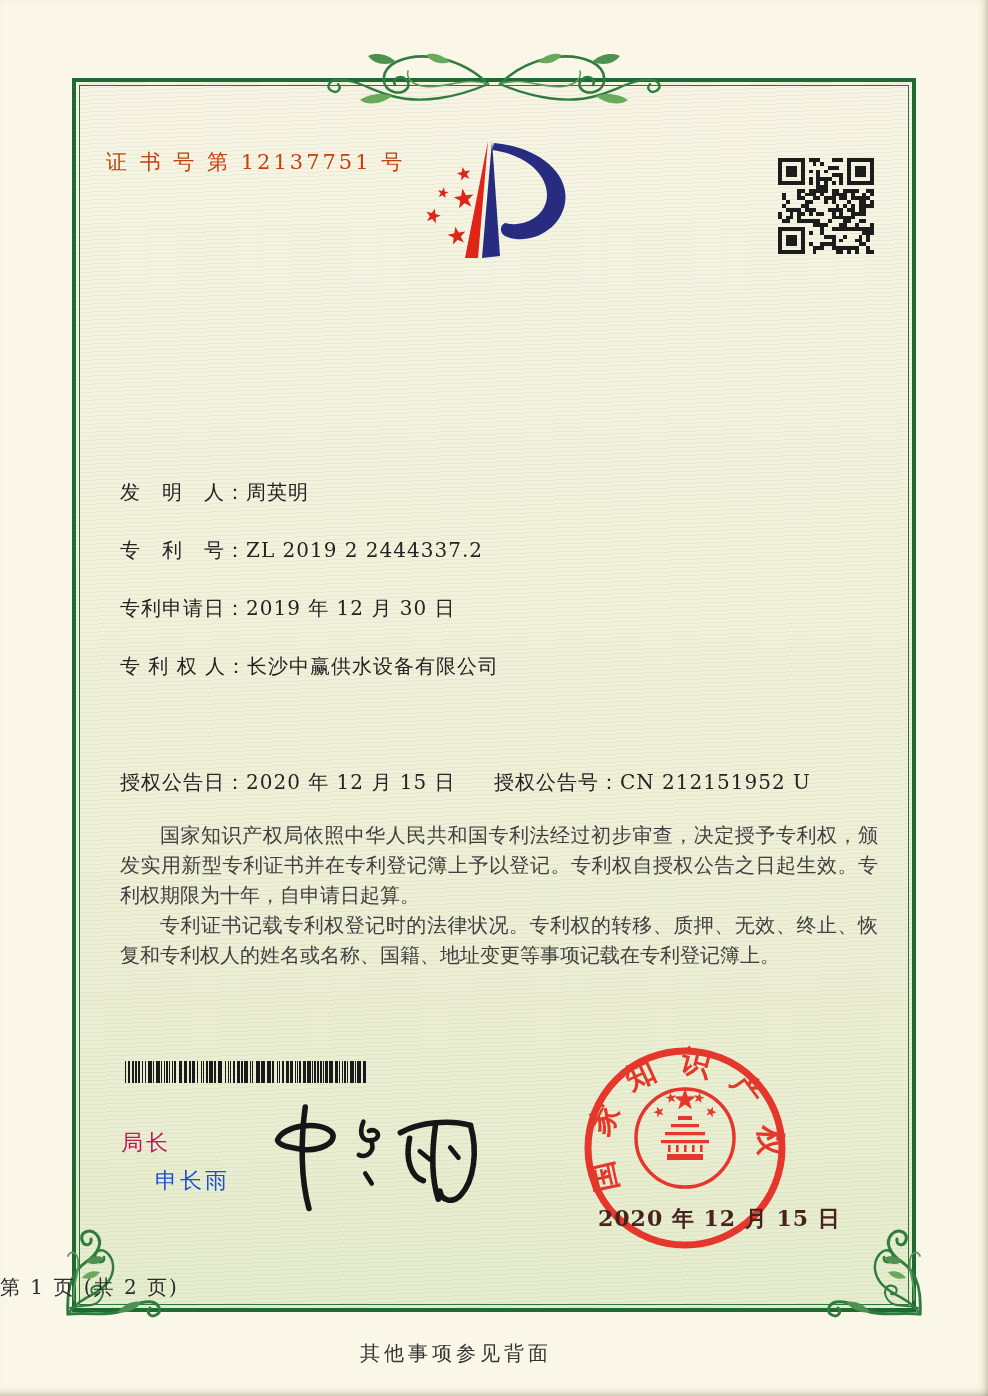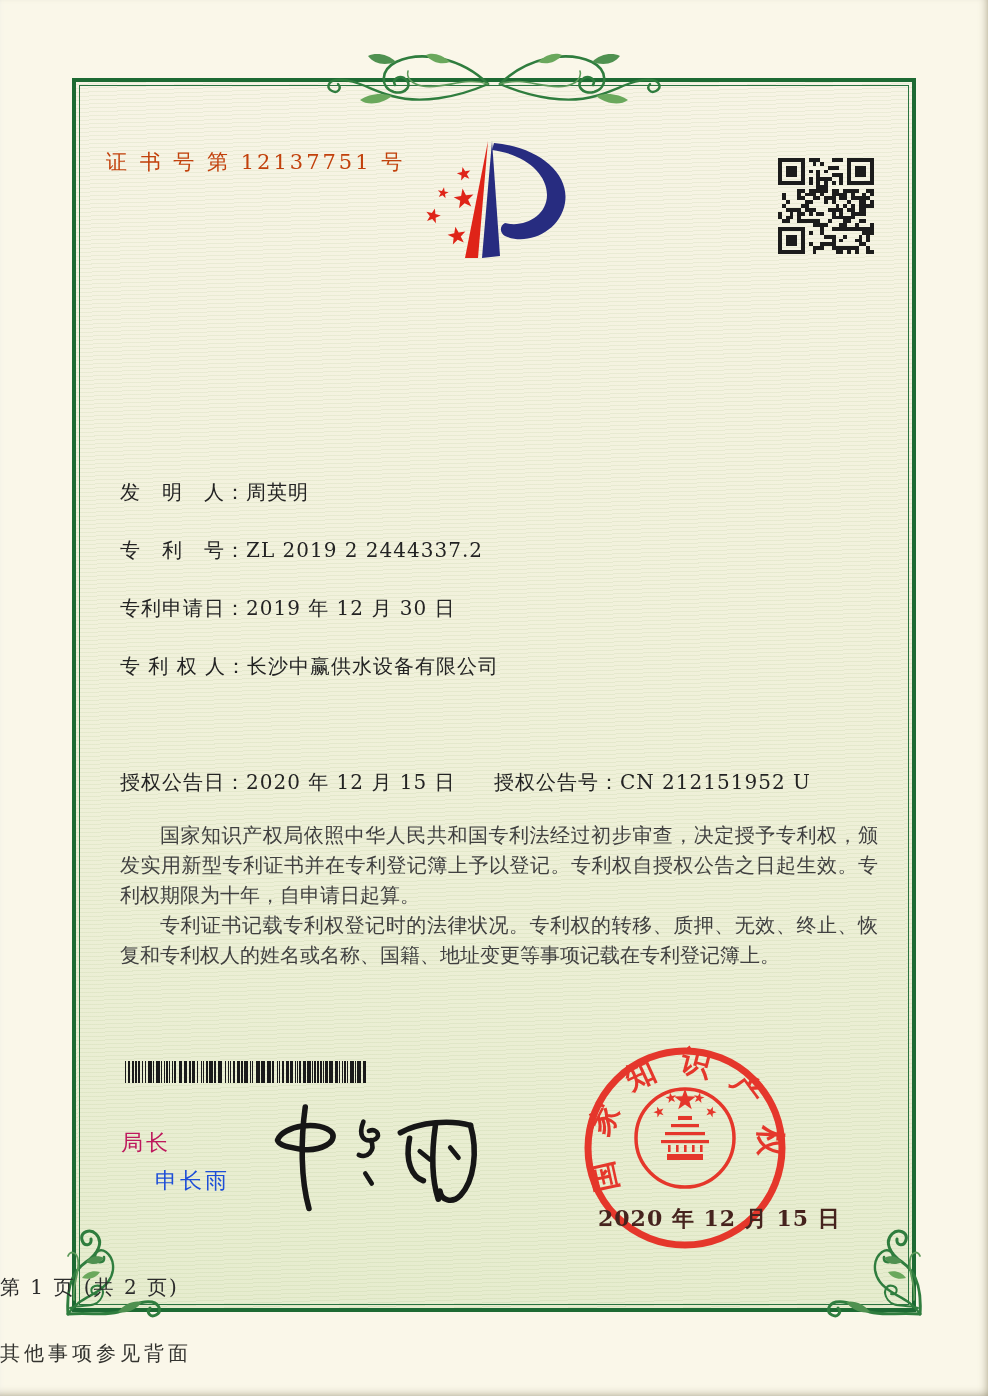--- a/index.html
+++ b/index.html
@@ -29,21 +29,21 @@
   .field .lab2{margin-left:32px;}
   .paras{position:absolute;left:120px;top:820px;width:758px;font-size:20px;line-height:30px;text-align:justify;color:#404040;}
   .paras p{margin:0;text-indent:2em;}
   .barcode{position:absolute;left:125px;top:1061px;}
   .signer-title{position:absolute;left:121px;top:1128px;font-size:22px;letter-spacing:3px;color:#be185d;}
   .signer-name{position:absolute;left:121px;top:1166px;font-size:22px;letter-spacing:3px;color:#1d4ed8;margin-left:34px;}
   .signature{position:absolute;left:252px;top:1094px;}
   .seal{position:absolute;left:581px;top:1044px;opacity:.92;}
   .seal-date{position:absolute;left:598px;top:1204px;font-size:22px;letter-spacing:1px;color:#46231e;font-weight:700;}
   .page-num{position:absolute;left:0;top:1274px;width:920px;text-align:left;font-size:20px;letter-spacing:2px;color:#2b2b2b;}
-  .back-note{position:absolute;left:0;top:1340px;width:912px;text-align:left;font-size:20px;letter-spacing:4px;color:#33332f;}
+  .back-note{position:absolute;left:0;top:1340px;width:912px;text-align:center;font-size:20px;letter-spacing:4px;color:#33332f;}
 </style>
 </head>
 <body>
 
 <div id="sheet">
 
   <div class="inner-bg"></div>
 
   <div class="border-outer">
     <div class="border-inner"></div>

